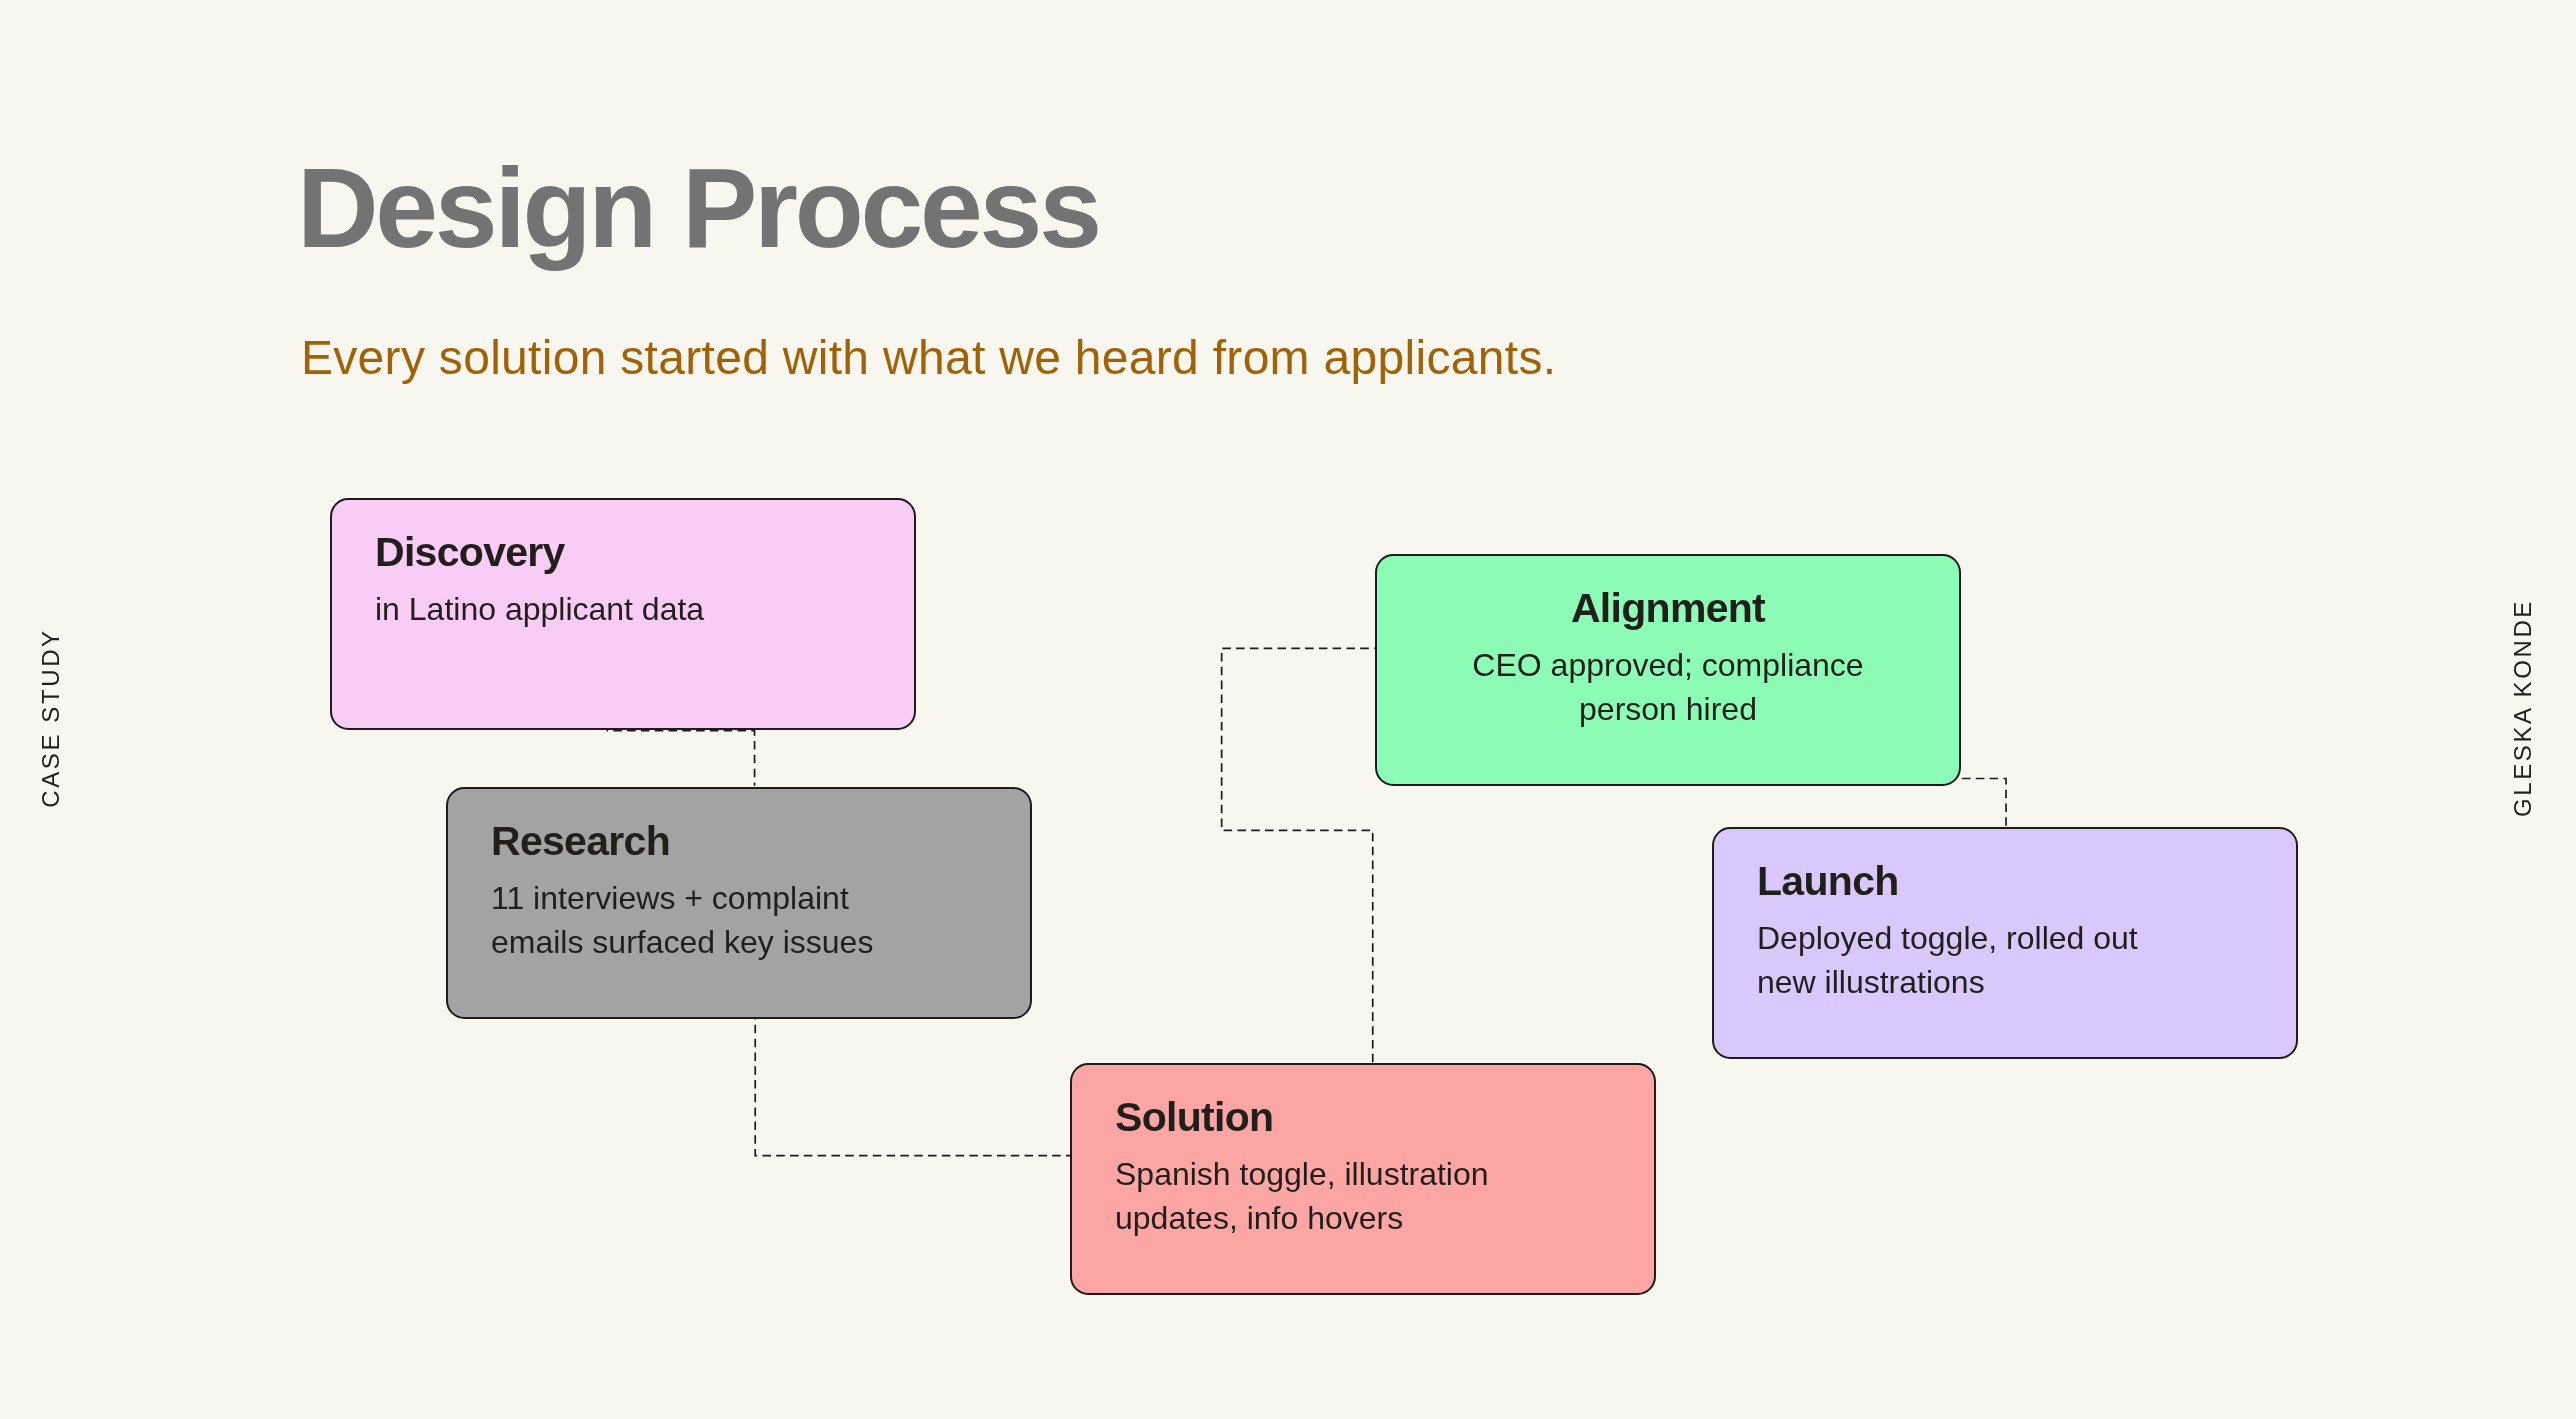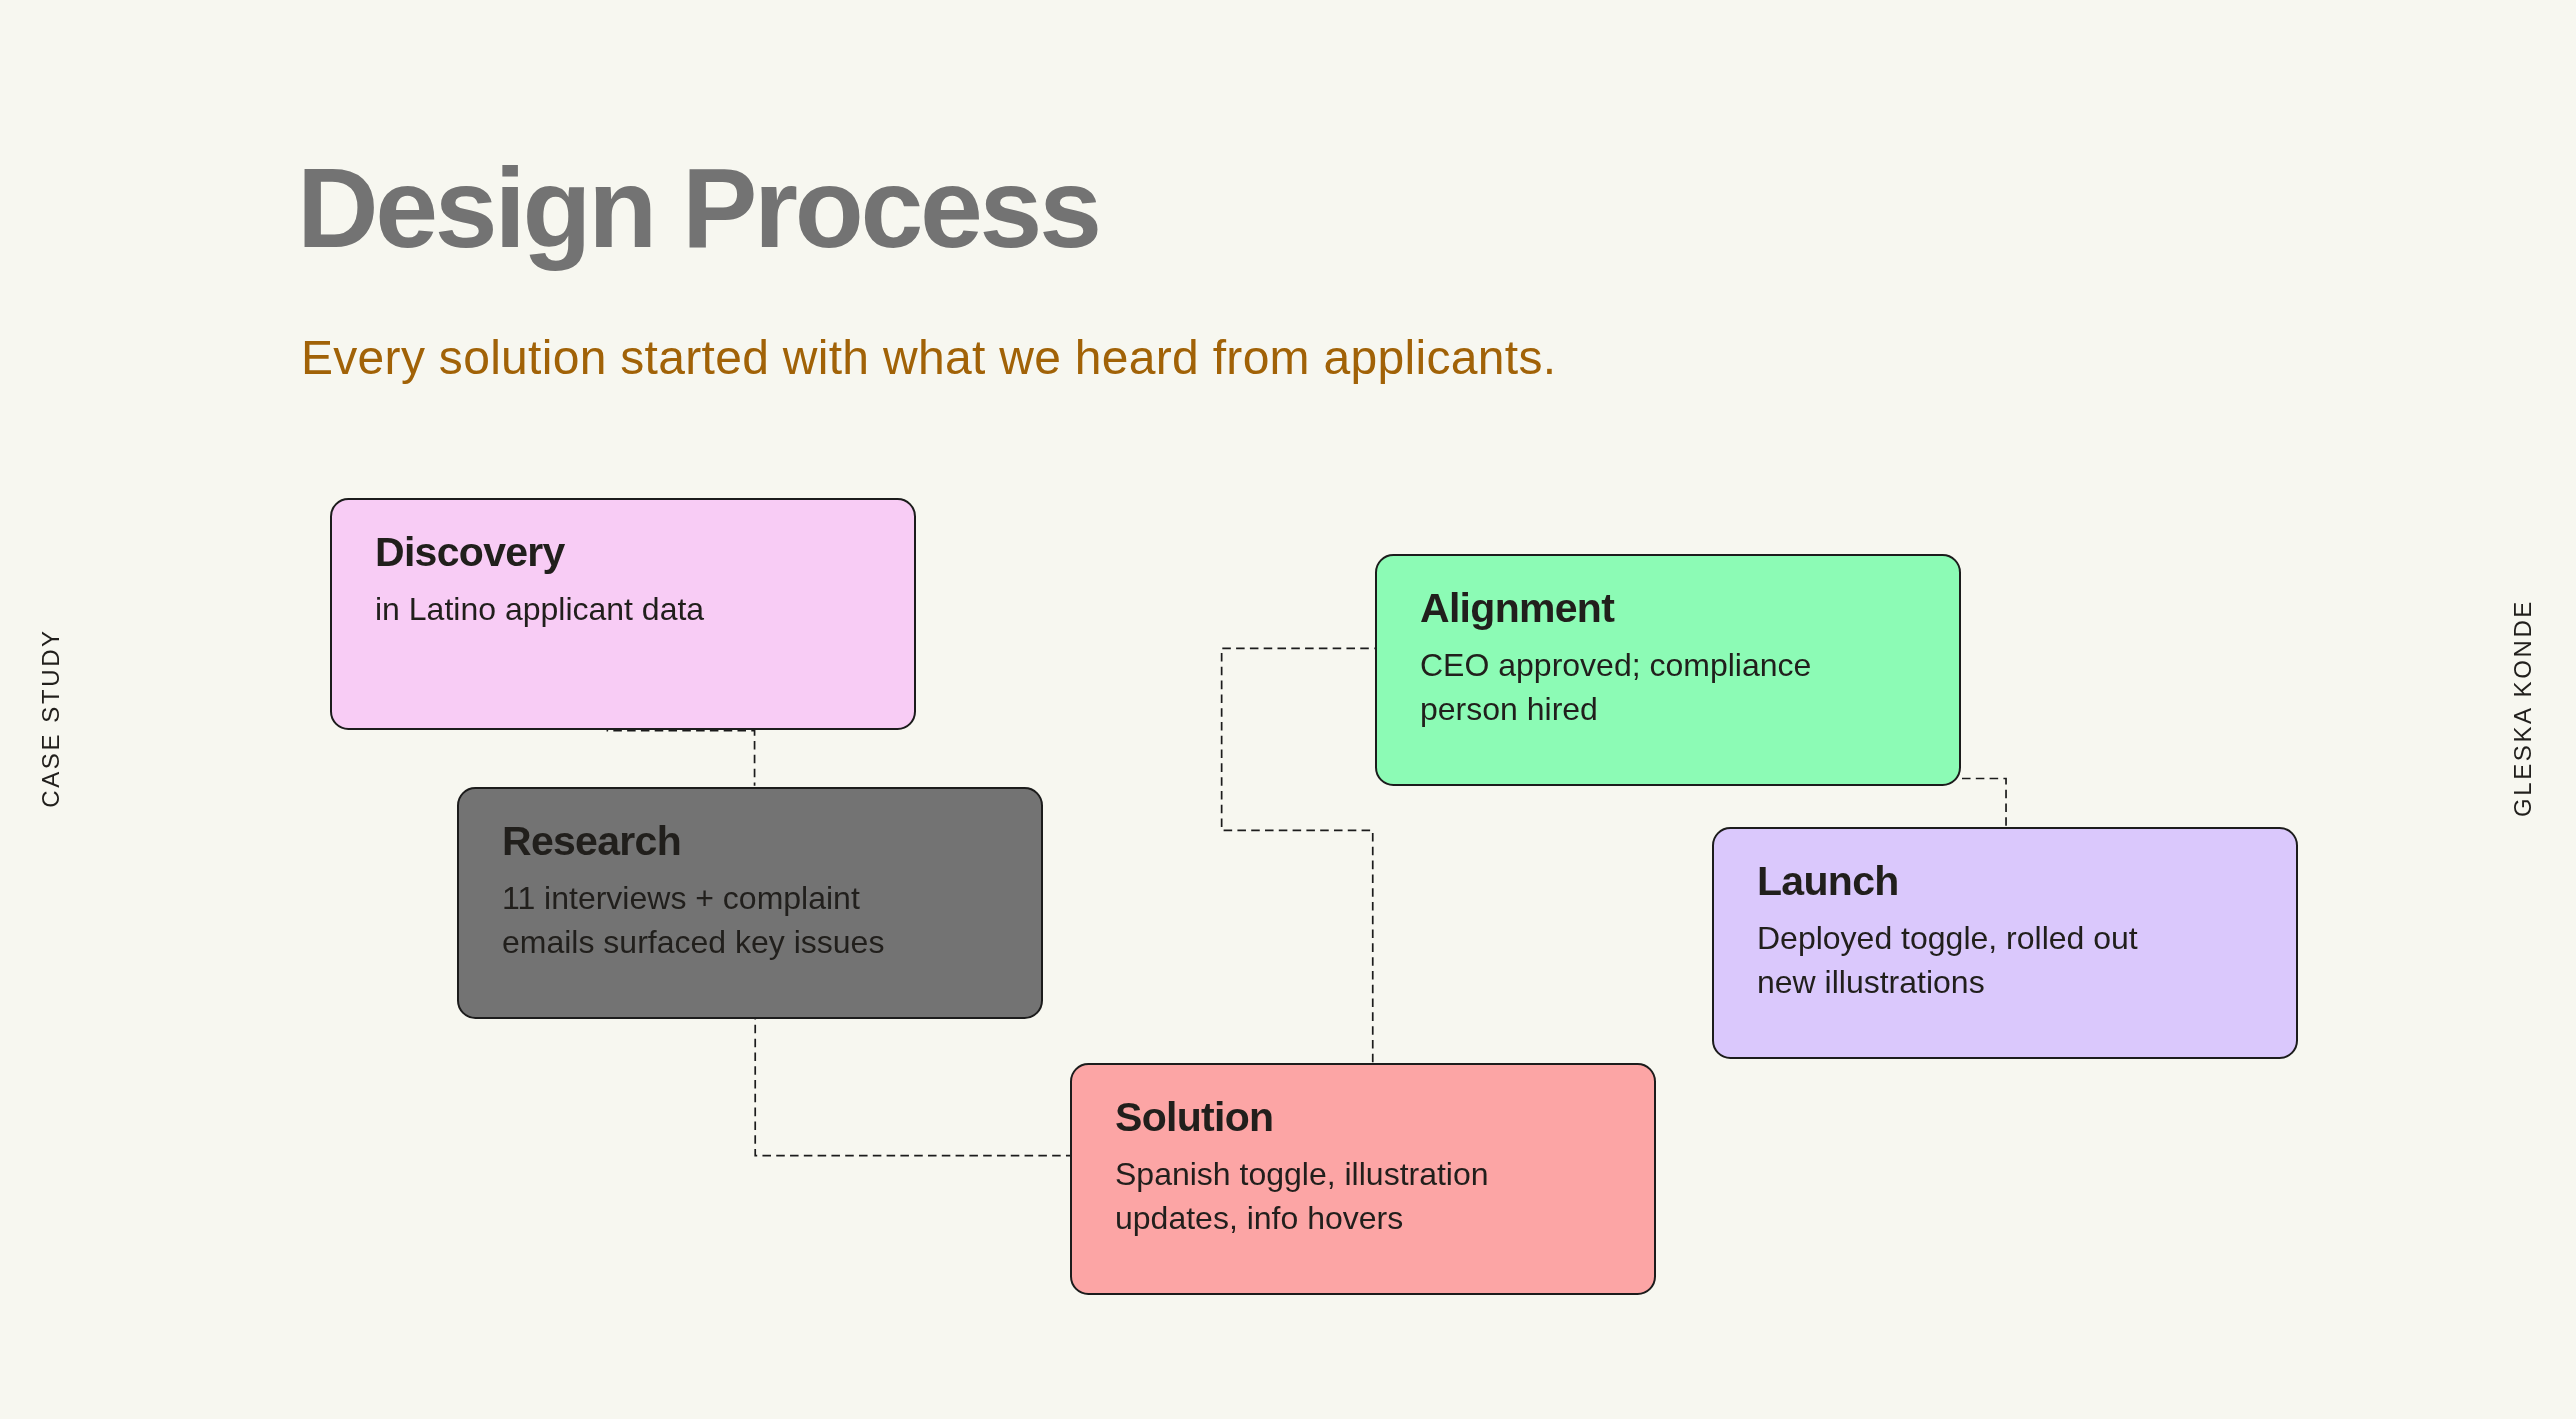--- a/index.html
+++ b/index.html
@@ -101,37 +101,37 @@
   <path d="M2524,1143 L2524,1185 L3053,1185 L3053,1257"></path>
 </svg>
 
 <div class="card discovery" style="background-color: rgb(248, 204, 245);">
   <h2>Discovery</h2>
   <div class="desc">
     <span>in Latino applicant data</span>
   </div>
 </div>
 
-<div class="card research" style="background-color: #737373; margin-left: 11px;">
+<div class="card research" style="background-color: #a3a3a3;">
   <h2>Research</h2>
   <div class="desc">
     <span>11 interviews + complaint</span>
     <span>emails surfaced key issues</span>
   </div>
 </div>
 
 <div class="card solution" style="background-color: #fca5a5;">
   <h2>Solution</h2>
   <div class="desc">
     <span>Spanish toggle, illustration</span>
     <span>updates, info hovers</span>
   </div>
 </div>
 
-<div class="card alignment" style="background-color: rgb(140, 251, 181);">
+<div class="card alignment" style="background-color: rgb(140, 251, 181); text-align: center;">
   <h2>Alignment</h2>
   <div class="desc">
     <span>CEO approved; compliance</span>
     <span>person hired</span>
   </div>
 </div>
 
 <div class="card launch" style="background-color: rgb(218, 200, 252);">
   <h2>Launch</h2>
   <div class="desc">

